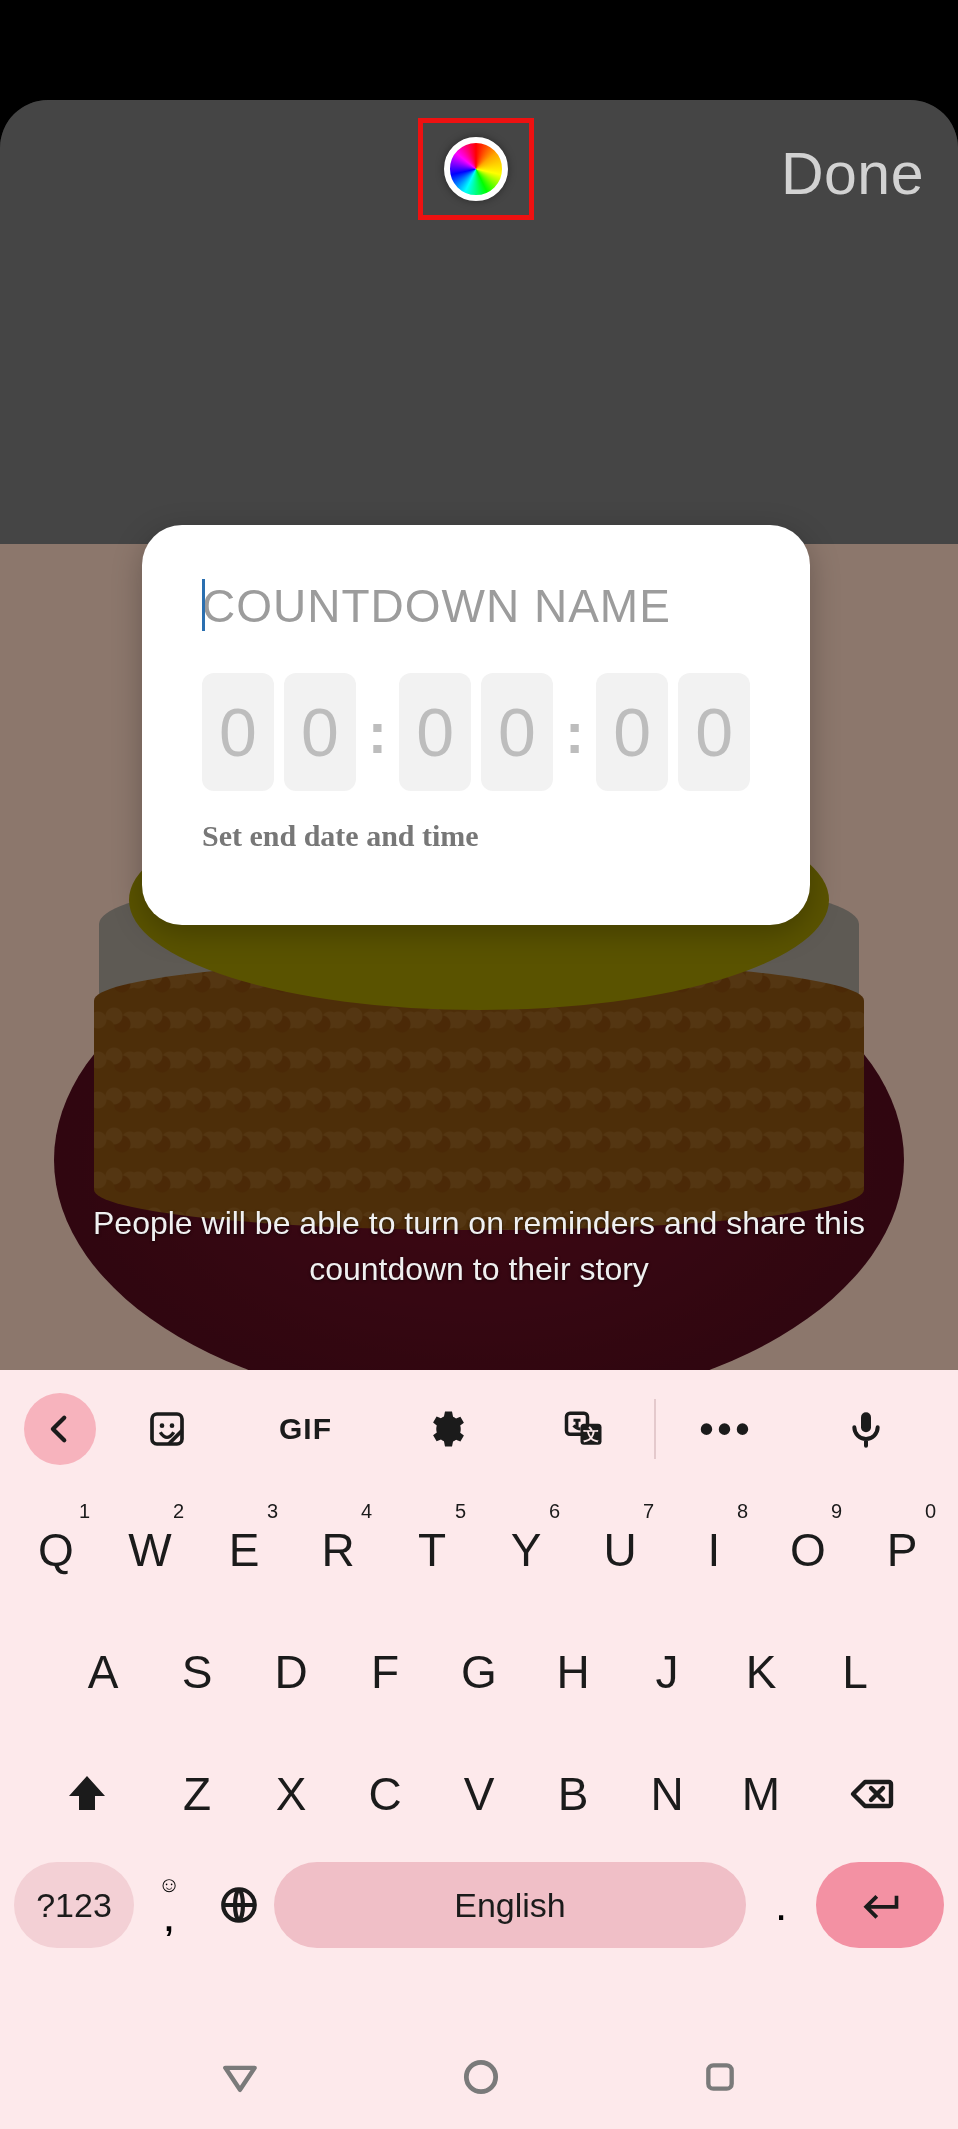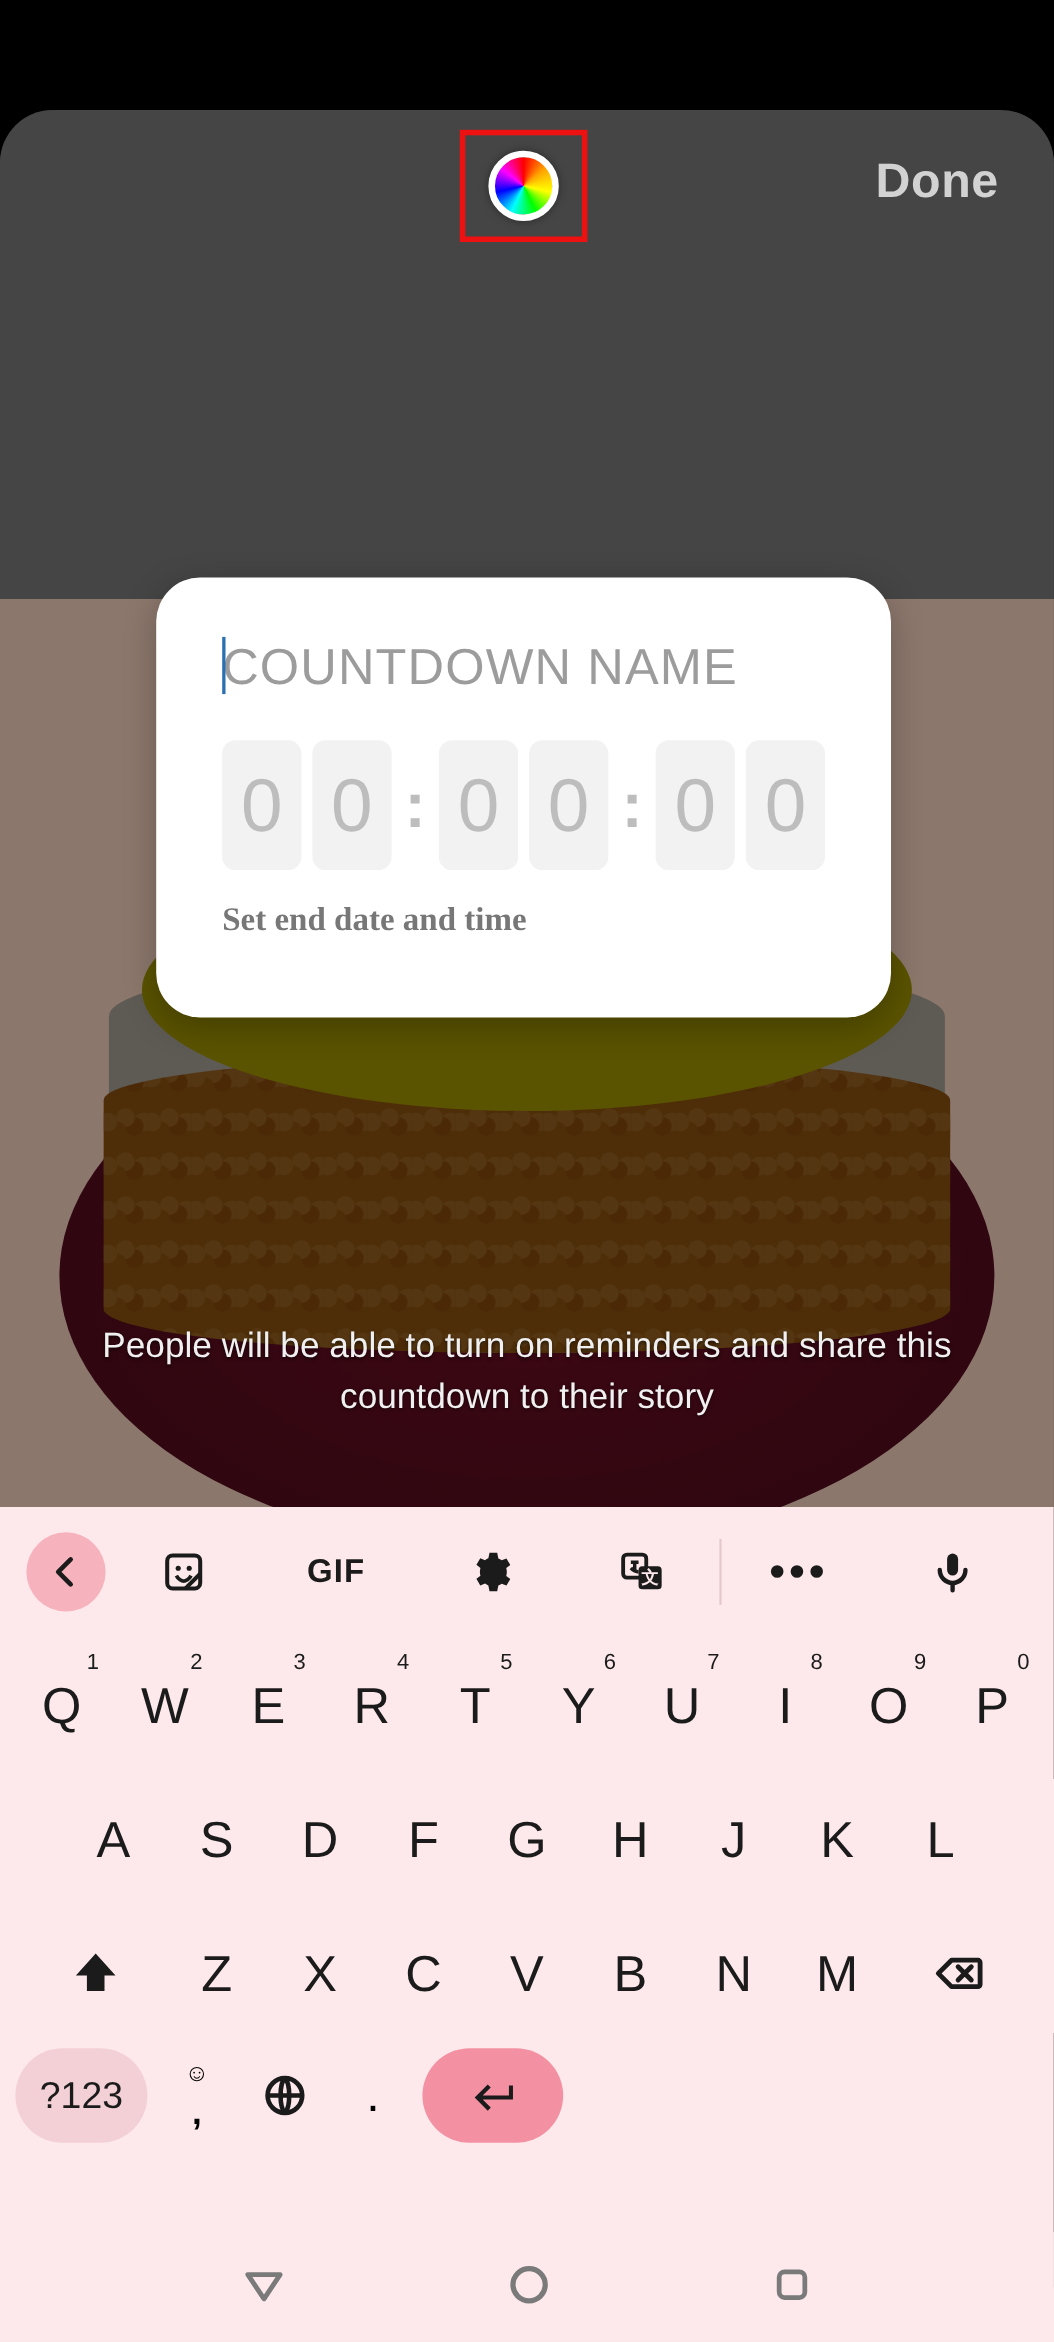--- a/index.html
+++ b/index.html
@@ -63,22 +63,22 @@
     border: 5px solid #e11;
     display: flex; align-items: center; justify-content: center;
   }
   .color-wheel {
     width: 64px; height: 64px; border-radius: 50%;
     border: 6px solid #fff;
     background: conic-gradient(red, orange, yellow, lime, cyan, blue, magenta, red);
     box-shadow: 0 0 8px rgba(0,0,0,0.4);
   }
   .done-btn {
-    position: absolute; right: 50px; top: 40px;
-    color: #d2d2d2; font-size: 44px; font-weight: 700;
+    position: absolute; right: 34px; top: 40px;
+    color: #d2d2d2; font-size: 59px; font-weight: 400;
     letter-spacing: 0.5px;
   }
 
   .countdown-card {
     position: absolute; left: 142px; top: 425px;
     width: 668px; height: 400px;
     background: #fff; border-radius: 40px;
     padding: 54px 60px 0 60px;
     box-shadow: 0 8px 30px rgba(0,0,0,0.25);
   }
@@ -150,21 +150,21 @@
     position: relative; border-radius: 10px;
   }
   .key .sup {
     position: absolute; top: 4px; right: 10px;
     font-size: 20px; color: #1b1b1b;
   }
   .key-wide { width: 120px; }
   .key-shift svg, .key-back svg { width: 48px; height: 48px; }
   .row2-pad { width: 40px; }
 
-  .krow-bottom { display: flex; gap: 10px; align-items: center; padding: 0 6px; }
+  .krow-bottom { display: flex; align-items: center; padding: 0 6px; }
   .pill {
     height: 86px; border-radius: 44px;
     display: flex; align-items: center; justify-content: center;
     font-size: 34px; color: #1b1b1b;
   }
   .pill-sym { width: 120px; background: #f3d0d5; font-weight: 500; }
   .key-emoji { width: 70px; display:flex; flex-direction:column; align-items:center; justify-content:center; gap:4px; }
   .key-globe { width: 70px; display:flex; align-items:center; justify-content:center; }
   .spacebar { flex: 1; background: #f0bfc7; font-weight: 500; }
   .key-dot { width: 70px; font-size: 44px; display:flex; align-items:center; justify-content:center; }
@@ -310,20 +310,21 @@
       <div class="key-emoji">
         <span style="font-size:22px">☺</span>
         <span style="font-size:32px;font-weight:600">,</span>
       </div>
       <div class="key-globe">
         <svg viewBox="0 0 24 24" width="42" height="42">
             <circle cx="12" cy="12" r="9" fill="none" stroke="#1b1b1b" stroke-width="2.4"></circle>
             <path d="M3 12h18M12 3c3 3 3 15 0 18M12 3c-3 3-3 15 0 18" stroke="#1b1b1b" stroke-width="2.4" fill="none"></path>
           </svg>
       </div>
+      <div class="pill spacebar">English</div>
       <div class="key-dot">.</div>
       <div class="pill pill-enter">
         <svg viewBox="0 0 24 24" width="44" height="44">
             <path d="M20 7v5H7l4-4-1.5-1.5L3 13l6.5 6.5L11 18l-4-4h15V7h-2z" fill="#1b1b1b"></path>
           </svg>
       </div>
     </div>
   </div>
 </div>
 

